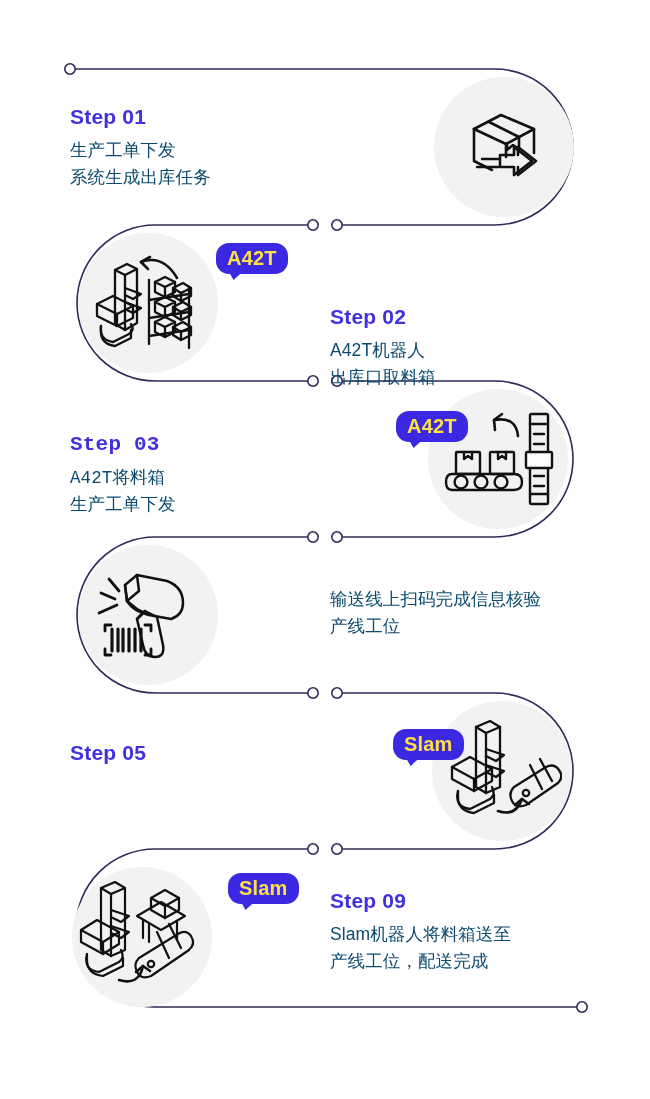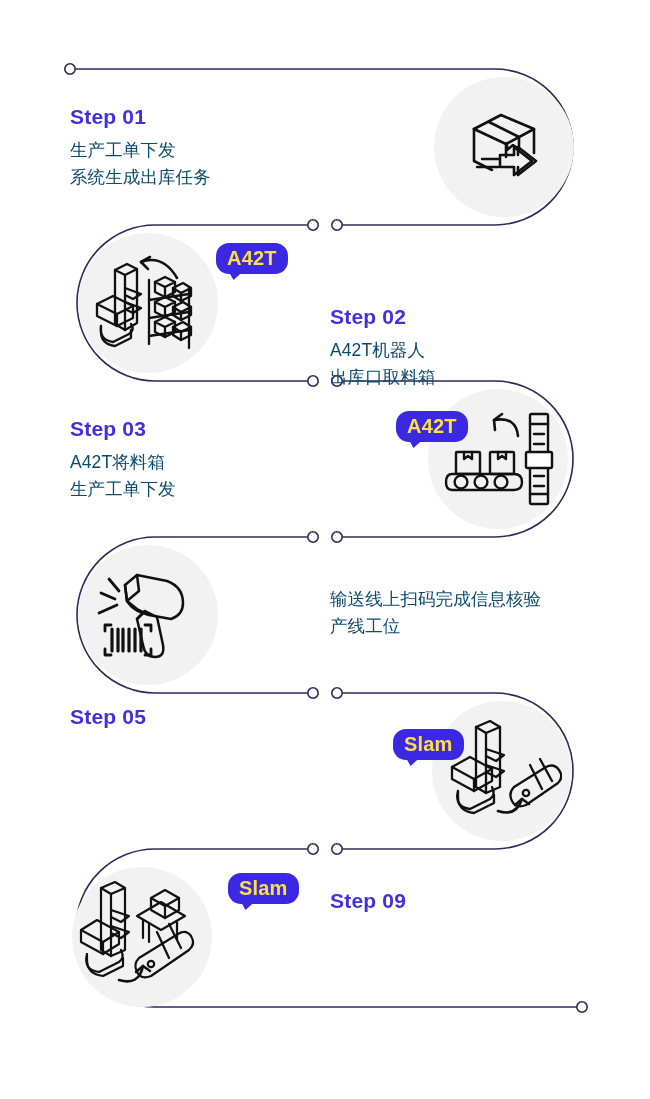--- a/index.html
+++ b/index.html
@@ -187,21 +187,21 @@
       <path d="M52 18 L61 13 M52 18 L59 25" stroke-width="2.6"></path>
     </svg>
   </div>
   <div class="badge" style="left:216px; top:243px;">A42T</div>
   <div class="step" style="left:330px; top:261px;margin-top:44px;">
     <div class="step-title">Step 02</div>
     <div class="step-desc">A42T机器人
 出库口取料箱</div>
   </div>
 
-  <div class="step" style="left:70px; top:417px;">
+  <div class="step" style="left:70px; top:433px;font-family:Liberation Mono, monospace;">
     <div class="step-title">Step 03</div>
     <div class="step-desc">A42T将料箱
 生产工单下发</div>
   </div>
   <div class="icon-wrap" style="left:428px; top:389px;">
     <svg width="112" height="106" viewBox="0 0 112 106" fill="none" stroke="#111" stroke-width="2.4" stroke-linejoin="round" stroke-linecap="round">
 
       <path d="M10 68 Q4 68 4 76 Q4 84 10 84 L72 84 Q80 84 80 76 Q80 68 72 68 Z"></path>
       <circle cx="19" cy="76" r="6.4"></circle>
       <circle cx="39" cy="76" r="6.4"></circle>
@@ -251,21 +251,21 @@
         <path d="M42 66 L42 88"></path>
         <path d="M48 66 L48 88"></path>
       </g>
     </svg>
   </div>
   <div class="step" style="left:330px; top:577px;">
     <div class="step-desc">输送线上扫码完成信息核验
 产线工位</div>
   </div>
 
-  <div class="step" style="left:70px; top:705px;">
+  <div class="step" style="left:70px; top:741px;">
     <div class="step-title">Step 05</div>
   </div>
   <div class="icon-wrap" style="left:432px; top:701px;">
     <svg width="120" height="116" viewBox="0 0 120 116" fill="none" stroke="#111" stroke-width="2.3" stroke-linejoin="round" stroke-linecap="round">
 
       <path d="M34 14 L48 8 L58 14 L44 20 Z"></path>
       <path d="M34 14 L34 74 L44 80 L44 20"></path>
       <path d="M58 14 L58 74 L44 80"></path>
       <path d="M44 36 L62 42 L54 48 L44 43"></path>
       <path d="M44 52 L62 58 L54 64 L44 59"></path>
@@ -318,15 +318,17 @@
       <path d="M92 48 L104 72"></path>
       <circle cx="74" cy="88" r="3.2"></circle>
 
       <path d="M42 104 Q62 110 66 90" stroke-width="2.6"></path>
       <path d="M66 90 L59 96 M66 90 L73 95" stroke-width="2.6"></path>
     </svg>
   </div>
   <div class="badge" style="left:228px; top:873px;">Slam</div>
   <div class="step" style="left:330px; top:889px;">
     <div class="step-title">Step 09</div>
+    <div class="step-desc">Slam机器人将料箱送至
+产线工位，配送完成</div>
   </div>
 
 </div>
 
 </body></html>

